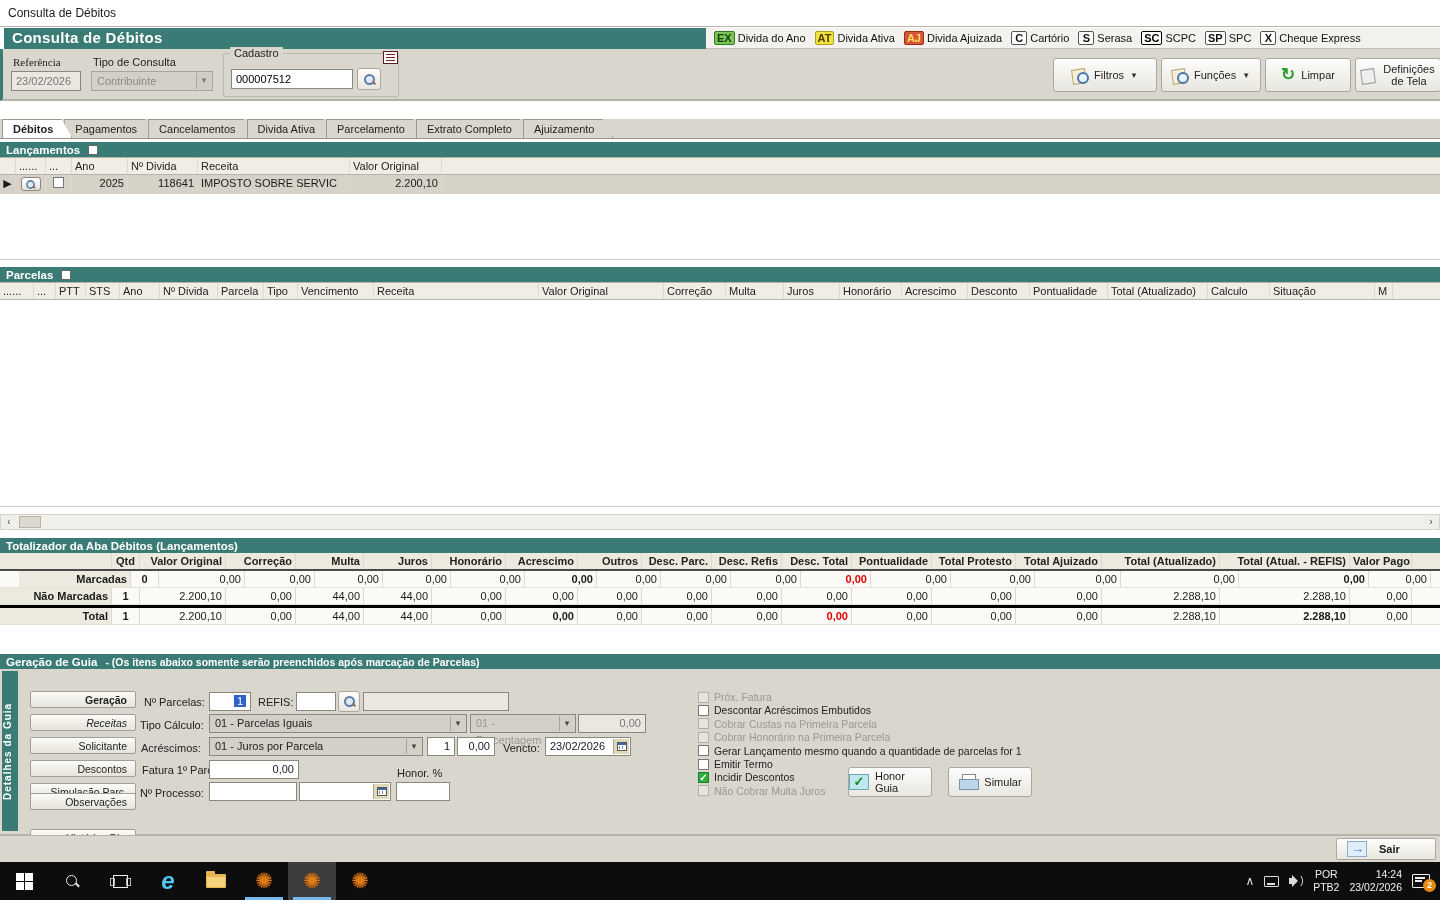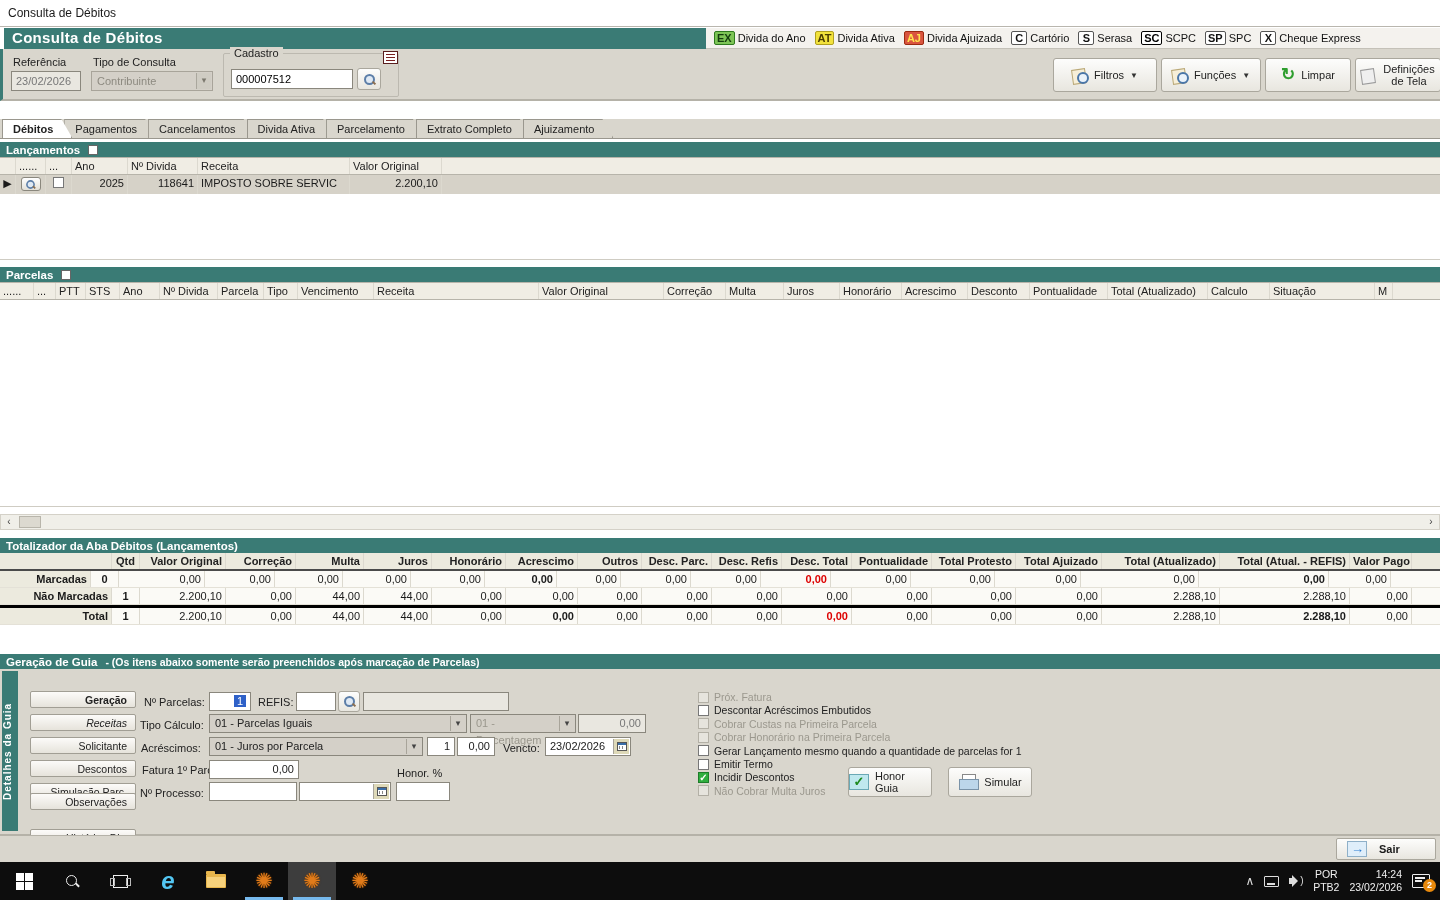--- a/index.html
+++ b/index.html
@@ -191,21 +191,21 @@
         <span class="legend-code" style="background: rgb(255, 255, 255); color: rgb(17, 17, 17); border-color: rgb(85, 85, 85);">SP</span>
         <span class="legend-label">SPC</span>
       </span>
       <span class="legend-item">
         <span class="legend-code" style="background: rgb(255, 255, 255); color: rgb(17, 17, 17); border-color: rgb(85, 85, 85);">X</span>
         <span class="legend-label">Cheque Express</span>
       </span>
     </div>
 
   <div id="toolbar" class="abs">
-    <span class="fld-label" style="left:10px; top:7px;">Referência</span>
+    <span class="fld-label" style="left:10px; top:7px;font-family:Liberation Serif, serif;">Referência</span>
     <div class="txt gray" style="left:8px; top:22px; width:70px; line-height:18px;">23/02/2026</div>
 
     <span class="fld-label" style="left:90px; top:7px;">Tipo de Consulta</span>
     <div class="dd" style="left:88px; top:22px; width:122px;">
       <span>Contribuinte</span>
       <span class="arr">▾</span>
     </div>
 
     <div class="groupbox" style="left:220px; top:4px; width:176px; height:44px;">
       <span class="gb-label">Cadastro</span>
@@ -334,21 +334,21 @@
           <div class="hdr-cell r" style="width: 70px;">Desc. Refis</div>
           <div class="hdr-cell r" style="width: 70px;">Desc. Total</div>
           <div class="hdr-cell r" style="width: 80px;">Pontualidade</div>
           <div class="hdr-cell r" style="width: 84px;">Total Protesto</div>
           <div class="hdr-cell r" style="width: 86px;">Total Ajuizado</div>
           <div class="hdr-cell r" style="width: 118px;">Total (Atualizado)</div>
           <div class="hdr-cell r" style="width: 130px;">Total (Atual. - REFIS)</div>
           <div class="hdr-cell r" style="width: 62px;">Valor Pago</div>
         </div>
         <div class="body-row">
-          <div class="cell lblcol" style="width: 91px;">Marcadas</div>
+          <div class="cell lblcol" style="width: 112px; margin-left: 19px;">Marcadas</div>
           <div class="cell c b" style="width: 28px;">0</div>
           <div class="cell r" style="width: 86px;">0,00</div>
           <div class="cell r" style="width: 70px;">0,00</div>
           <div class="cell r" style="width: 68px;">0,00</div>
           <div class="cell r" style="width: 68px;">0,00</div>
           <div class="cell r" style="width: 74px;">0,00</div>
           <div class="cell r b" style="width: 72px;">0,00</div>
           <div class="cell r" style="width: 64px;">0,00</div>
           <div class="cell r" style="width: 70px;">0,00</div>
           <div class="cell r" style="width: 70px;">0,00</div>

